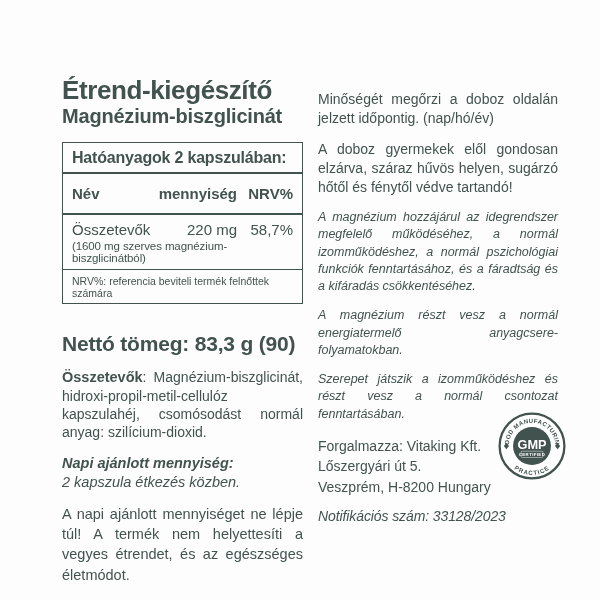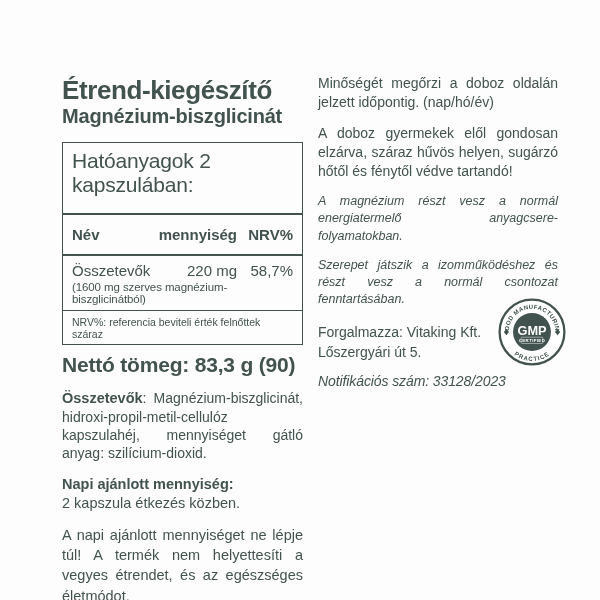--- a/index.html
+++ b/index.html
@@ -24,22 +24,22 @@
   }
   .subtitle{
     font-size:20px;font-weight:bold;letter-spacing:-0.2px;line-height:1.1;
   }
   .supp-table{
     margin-top:15px;
     border:1.5px solid var(--ink);
     font-size:15px;
   }
   .t-header{
-    padding:6px 9px 16px 9px;
-    font-weight:normal;font-size:21px;
+    padding:6px 9px 5px 9px;
+    font-weight:bold;font-size:16px;
     border-bottom:2px solid var(--ink);
     letter-spacing:-0.2px;
   }
   .t-cols,.t-row{
     display:grid;
     grid-template-columns:1fr 86px 56px;
     align-items:baseline;
   }
   .t-cols{
     padding:11px 9px;
@@ -49,37 +49,37 @@
   .t-row{padding:6px 9px 1px 9px;font-size:15px;}
   .cell-amount,.cell-nrv{text-align:right;}
   .t-note{
     padding:1px 9px 5px 9px;
     font-size:11.5px;letter-spacing:-0.1px;
     border-bottom:1.5px solid var(--ink);
   }
   .t-foot{padding:5px 9px 4px 9px;font-size:10.5px;}
 
   .net-weight{
-    margin-top:8px;
+    margin-top:28px;
     font-size:21px;font-weight:bold;letter-spacing:-0.2px;
   }
   .ingredients{
     margin-top:12px;
     font-size:14px;line-height:1.3;text-align:justify;
   }
   .ingredients b{font-size:14.5px;}
-  .daily{margin-top:12px;font-size:14.5px;line-height:1.32;}
+  .daily{margin-top:12px;font-size:14.5px;line-height:1.32;font-style:italic;}
   .daily .lead{font-weight:bold;}
   .warning{
     margin-top:12px;
     font-size:14.5px;line-height:1.4;text-align:justify;
   }
 
   
-  .col-right{position:absolute;left:318px;top:74px;width:240px;}
+  .col-right{position:absolute;left:318px;top:90px;width:240px;}
   .r-par{font-size:14px;line-height:1.36;text-align:justify;}
   .r-par + .r-par{margin-top:12px;}
   .claim{
     margin-top:12px;
     font-style:italic;font-size:12.5px;line-height:1.38;text-align:justify;
   }
   .dist-wrap{position:relative;margin-top:13px;}
   .distributor{font-size:14px;line-height:1.45;width:180px;}
   .notification{
     margin-top:11px;
@@ -105,46 +105,48 @@
         <span class="cell-name">Név</span>
         <span class="cell-amount">mennyiség</span>
         <span class="cell-nrv">NRV%</span>
       </div>
       <div class="t-row">
         <span class="cell-name">Összetevők</span>
         <span class="cell-amount">220 mg</span>
         <span class="cell-nrv">58,7%</span>
       </div>
       <div class="t-note">(1600 mg szerves magnézium-biszglicinátból)</div>
-      <div class="t-foot">NRV%: referencia beviteli érték felnőttek száraz</div>
+      <div class="t-foot">NRV%: referencia beviteli termék felnőttek számára</div>
     </div>
 
     <div class="net-weight">Nettó tömeg: 83,3 g (90)</div>
 
-    <p class="ingredients"><b>Összetevők</b><span>: Magnézium-biszglicinát, hidroxi-propil-metil-cellulóz kapszulahéj, mennyiséget gátló anyag: szilícium-dioxid.</span></p>
+    <p class="ingredients"><b>Összetevők</b><span>: Magnézium-biszglicinát, hidroxi-propil-metil-cellulóz kapszulahéj, csomósodást normál anyag: szilícium-dioxid.</span></p>
 
     <div class="daily">
       <div class="lead">Napi ajánlott mennyiség:</div>
       <div>2 kapszula étkezés közben.</div>
     </div>
 
     <p class="warning">A napi ajánlott mennyiséget ne lépje túl! A termék nem helyettesíti a vegyes étrendet, és az egészséges életmódot.</p>
   </div>
 
   <div class="col-right">
     <p class="r-par">Minőségét megőrzi a doboz oldalán jelzett időpontig. (nap/hó/év)</p>
     <p class="r-par">A doboz gyermekek elől gondosan elzárva, száraz hűvös helyen, sugárzó hőtől és fénytől védve tartandó!</p>
 
+    <p class="claim">A magnézium hozzájárul az idegrendszer megfelelő működéséhez, a normál izomműködéshez, a normál pszichológiai funkciók fenntartásához, és a fáradtság és a kifáradás csökkentéséhez.</p>
     <p class="claim">A magnézium részt vesz a normál energiatermelő anyagcsere-folyamatokban.</p>
     <p class="claim">Szerepet játszik a izomműködéshez és részt vesz a normál csontozat fenntartásában.</p>
 
     <div class="dist-wrap">
       <div class="distributor">
         <div>Forgalmazza: Vitaking Kft.</div>
         <div>Lőszergyári út 5.</div>
+        <div>Veszprém, H-8200 Hungary</div>
       </div>
 
       <svg class="gmp-badge" viewBox="0 0 76 76">
         <circle cx="38" cy="38" r="34.2" fill="#ffffff" stroke="#42534f" stroke-width="2.4"></circle>
         <defs>
           <path id="arcTop" d="M 13.5 38 A 24.5 24.5 0 1 1 62.5 38"></path>
           <path id="arcBot" d="M 7.5 38 A 30.5 30.5 0 0 0 68.5 38"></path>
         </defs>
         <text font-size="6.4" font-weight="bold" fill="#42534f" letter-spacing="0.4" font-family="Liberation Sans, sans-serif">
           <textPath href="#arcTop" startOffset="50%" text-anchor="middle">GOOD MANUFACTURING</textPath>

